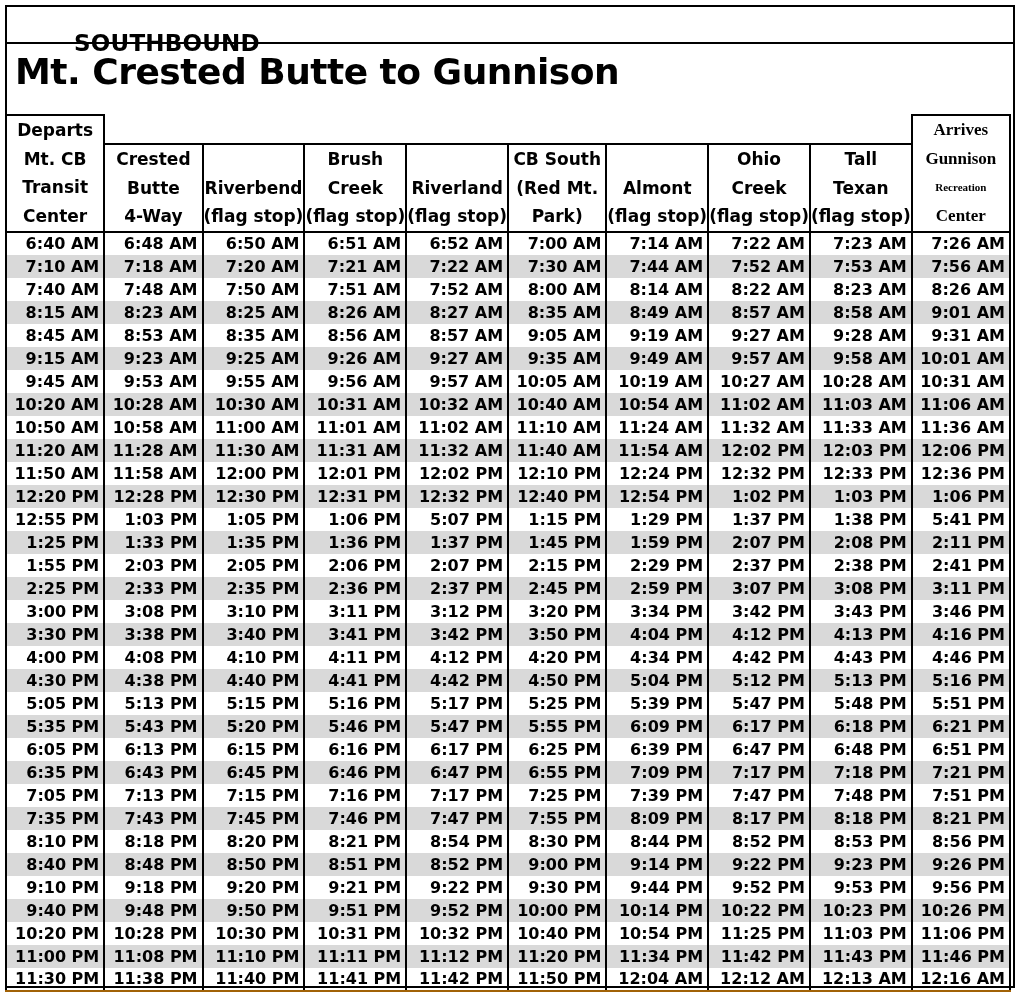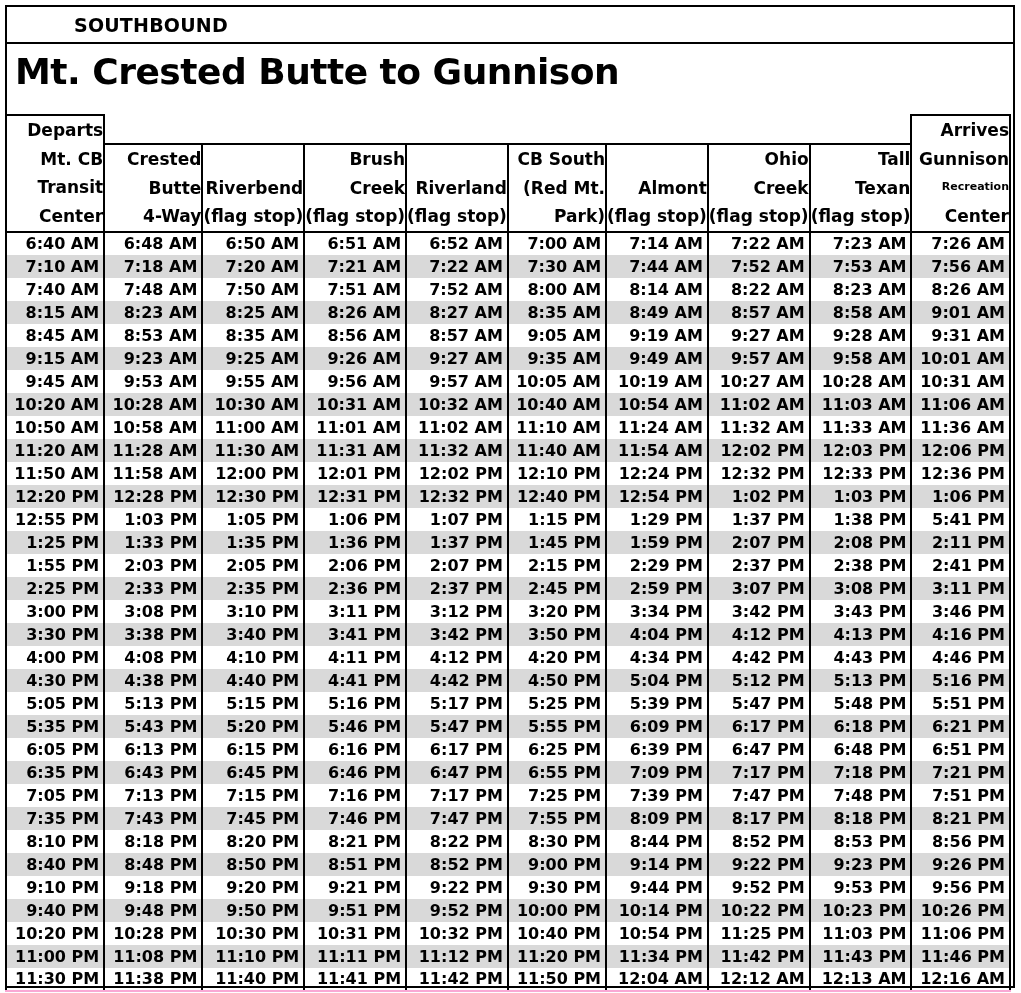--- a/index.html
+++ b/index.html
@@ -2,35 +2,35 @@
 <html><head>
 <meta charset="utf-8">
 <style>
   html, body { margin: 0; padding: 0; background: #ffffff; }
   body { width: 1021px; height: 993px; position: relative; overflow: hidden;
          font-family: "DejaVu Sans", "Liberation Sans", sans-serif; color: #000; }
   .sheet { position: absolute; left: 5px; top: 5px; width: 1010px; height: 983px;
            border: 2px solid #000; box-sizing: border-box; }
   .direction-row { position: absolute; left: 0; top: 0; width: 1006px; height: 37px;
                    border-bottom: 2px solid #000; box-sizing: border-box; }
-  .direction-row span { position: absolute; left: 67px; top: 7px; font-size: 19px; font-weight: bold;
+  .direction-row span { position: absolute; left: 67px; top: 23px; font-size: 23px; font-weight: bold;
                         letter-spacing: 0.2px; }
   .title-row { position: absolute; left: 0; top: 37px; width: 1006px; height: 71px; }
   .title-row span { position: absolute; left: 8px; top: 7px; font-size: 36px; font-weight: bold;
                     letter-spacing: -0.5px; }
   table.schedule { position: absolute; left: -2px; top: 107px; border-collapse: collapse; table-layout: fixed; }
   table.schedule th, table.schedule td { border: 2px solid #000; padding: 0; box-sizing: border-box; }
-  table.schedule th { font-weight: bold; font-size: 17px; line-height: 28.5px; text-align: right;
+  table.schedule th { font-weight: bold; font-size: 17px; line-height: 28.5px; text-align: center;
                       vertical-align: bottom; background: #fff; white-space: nowrap; }
   table.schedule th.blank { border-top: none; border-left: none; border-right: none; }
   table.schedule td { font-weight: bold; font-size: 16px; height: 23px; line-height: 19px;
                       text-align: right; padding-right: 4px; white-space: nowrap;
                       border-top: none; border-bottom: none; }
   table.schedule tr.alt td { background: #d9d9d9; }
-  table.schedule tr.last td { border-bottom: 2px solid #f9a8d4; margin-top: 45px; }
+  table.schedule tr.last td { border-bottom: 2px solid #a16207; margin-top: 45px; }
   .hdr-line { display: block; }
 </style>
 </head>
 <body>
 
 <div class="sheet">
   <div class="direction-row">
     <span>SOUTHBOUND</span>
   </div>
   <div class="title-row">
@@ -52,21 +52,21 @@
     </colgroup>
     <thead>
       <tr style="height:29px">
         <th rowspan="2" style="vertical-align:top;">
           <span class="hdr-line">Departs</span>
           <span class="hdr-line">Mt. CB</span>
           <span class="hdr-line">Transit</span>
           <span class="hdr-line">Center</span>
         </th>
         <th colspan="8" class="blank"></th>
-        <th rowspan="2" style="vertical-align:top;">
+        <th rowspan="2" style="vertical-align:top;font-family:Liberation Serif, serif;">
           <span class="hdr-line">Arrives</span>
           <span class="hdr-line">Gunnison</span>
           <span class="hdr-line small" style="font-size:11px">Recreation</span>
           <span class="hdr-line">Center</span>
         </th>
       </tr>
       <tr style="height:86px">
         <th>
           <span class="hdr-line">Crested</span>
           <span class="hdr-line">Butte</span>
@@ -249,21 +249,21 @@
           <td>12:54 PM</td>
           <td>1:02 PM</td>
           <td>1:03 PM</td>
           <td>1:06 PM</td>
         </tr>
         <tr>
           <td>12:55 PM</td>
           <td>1:03 PM</td>
           <td>1:05 PM</td>
           <td>1:06 PM</td>
-          <td>1:07 PM</td>
+          <td>5:07 PM</td>
           <td>1:15 PM</td>
           <td>1:29 PM</td>
           <td>1:37 PM</td>
           <td>1:38 PM</td>
           <td>5:41 PM</td>
         </tr>
         <tr class="alt">
           <td>1:25 PM</td>
           <td>1:33 PM</td>
           <td>1:35 PM</td>
@@ -417,21 +417,21 @@
           <td>8:09 PM</td>
           <td>8:17 PM</td>
           <td>8:18 PM</td>
           <td>8:21 PM</td>
         </tr>
         <tr>
           <td>8:10 PM</td>
           <td>8:18 PM</td>
           <td>8:20 PM</td>
           <td>8:21 PM</td>
-          <td>8:22 PM</td>
+          <td>8:54 PM</td>
           <td>8:30 PM</td>
           <td>8:44 PM</td>
           <td>8:52 PM</td>
           <td>8:53 PM</td>
           <td>8:56 PM</td>
         </tr>
         <tr class="alt">
           <td>8:40 PM</td>
           <td>8:48 PM</td>
           <td>8:50 PM</td>

